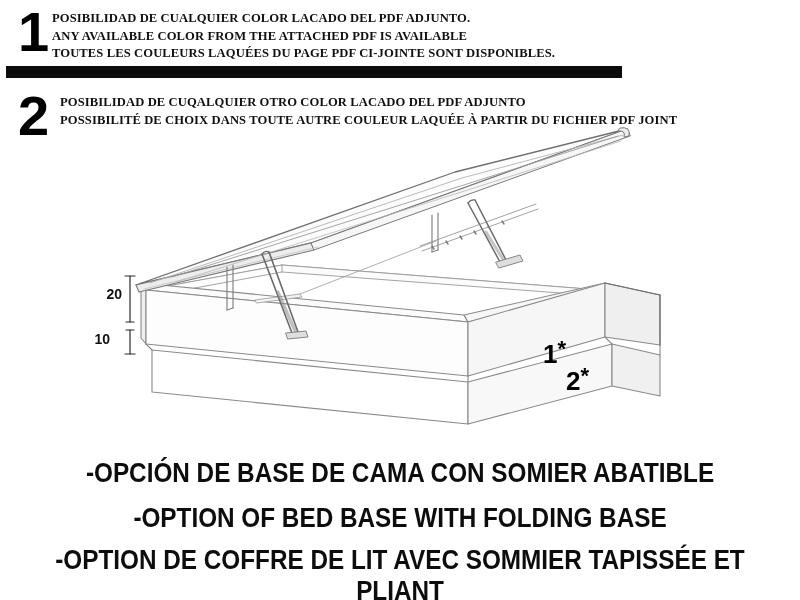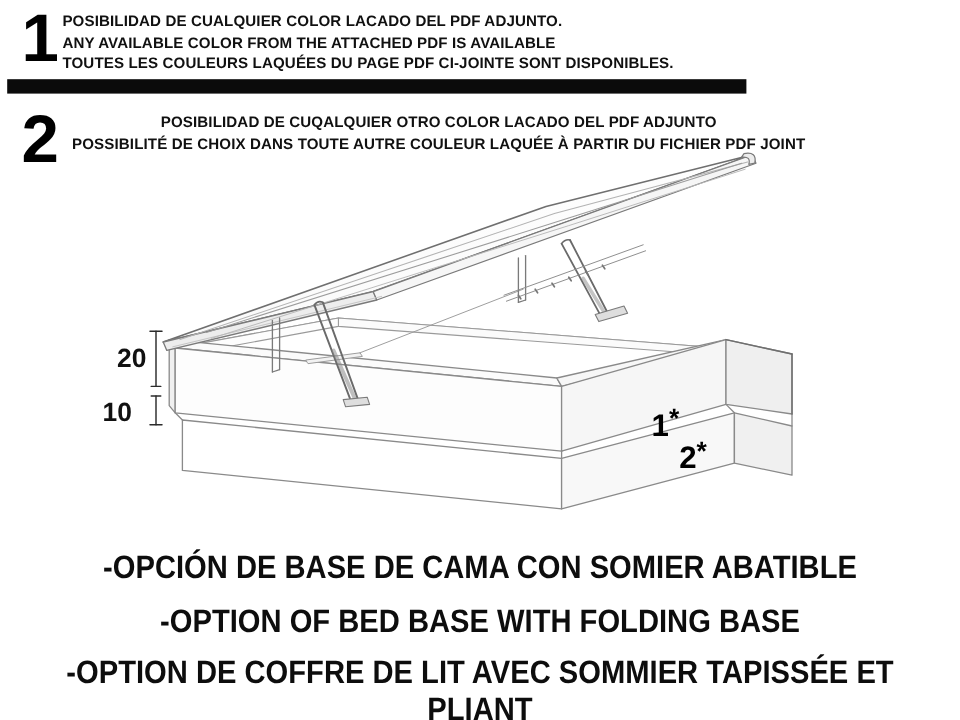--- a/index.html
+++ b/index.html
@@ -32,32 +32,32 @@
     width: 34px;
     text-align: left;
     margin-top: -4px;
   }
   .note-lines {
     display: flex;
     flex-direction: column;
     justify-content: flex-start;
   }
   .note-line {
-    font-family: Liberation Sans, sans-serif;
+    font-family: Liberation Serif, serif;
     font-weight: bold;
     font-size: 12.6px;
     line-height: 17.5px;
     color: #101010;
     white-space: nowrap;
     letter-spacing: 0.1px;
   }
 
   #note-1 { left: 18px; top: 10px; }
   #note-2 { left: 18px; top: 94px; }
-  #note-2 .note-lines { margin-left: 8px; align-items: center; }
+  #note-2 .note-lines { margin-left: 8px; }
 
   .divider-bar {
     position: absolute;
     left: 6px;
     top: 66px;
     width: 616px;
     height: 12px;
     background: #0b0b0b;
   }
 
@@ -68,21 +68,21 @@
     top: 0;
     width: 800px;
     height: 600px;
   }
 
   
   .dim-label {
     position: absolute;
     font-family: "Liberation Sans", sans-serif;
     font-weight: bold;
-    font-size: 22px;
+    font-size: 14px;
     color: #111111;
     text-align: right;
     width: 36px;
   }
   #dim-20 { left: 86px; top: 286px; }
   #dim-10 { left: 74px; top: 331px; }
 
   
   .callout {
     position: absolute;

